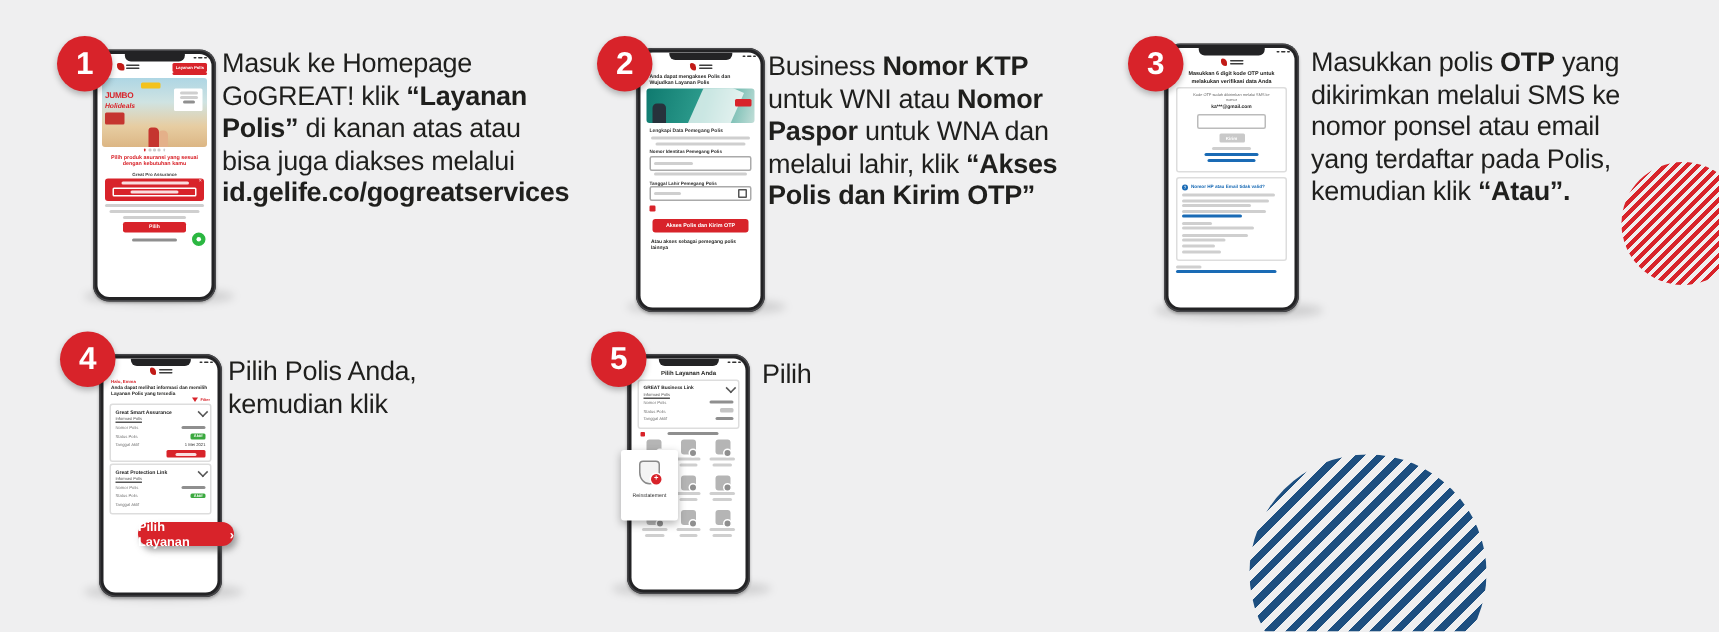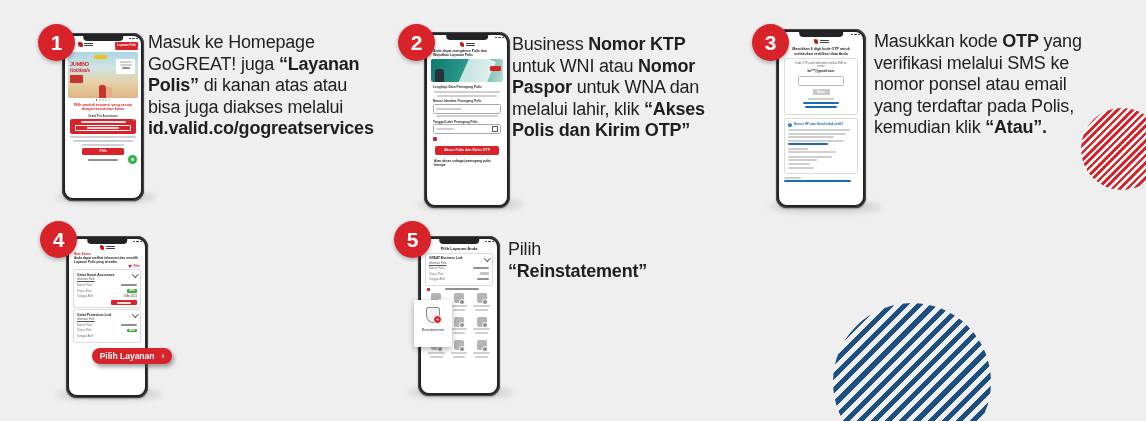--- a/index.html
+++ b/index.html
@@ -187,24 +187,24 @@
         <div class="bar dark" style="width:40%;margin-top:4px;"></div>
         <div style="display:flex;justify-content:space-around;padding:0 6px;">
           <span><span class="bar" style="width:8px;"></span><span class="bar" style="width:8px;"></span></span>
           <span><span class="bar" style="width:8px;"></span><span class="bar" style="width:8px;"></span></span>
           <span><span class="bar" style="width:8px;"></span><span class="bar" style="width:8px;"></span></span>
           <span><span class="bar" style="width:8px;"></span><span class="bar" style="width:8px;"></span></span>
         </div>
       </div>
     </div>
     <div class="step-text" style="left:110px;top:8px;width:264px;"><span>Masuk ke Homepage
-GoGREAT! juga </span><b>“Layanan
+GoGREAT! klik </span><b>“Layanan
 Polis”</b><span> di kanan atas atau
 bisa juga diakses melalui
-</span><b>id.valid.co/gogreatservices</b></div>
+</span><b>id.gelife.co/gogreatservices</b></div>
   </div>
 
   <div class="step" style="left:398px;top:24px;width:360px;height:195px;">
     <div class="ground" style="left:20px;top:175px;width:106px;height:11px;"></div>
     <div class="badge-num">
         <span>2</span>
       </div>
     <div class="phone" style="left:26px;top:8px;width:80px;height:170px;">
       <div class="screen">
         <div class="notch"></div>
@@ -301,22 +301,22 @@
           <div class="bar" style="width:72%;margin:1.2px 0 2.5px;"></div>
           <div class="bar" style="width:66%;margin:1.2px 0;"></div>
           <div class="bar" style="width:44%;margin:1.2px 0 2.5px;"></div>
           <div class="bar" style="width:34%;margin:1.2px 0;"></div>
           <div class="bar" style="width:40%;margin:1.2px 0;"></div>
         </div>
         <div class="bar" style="width:20%;margin:2px 5px 1px;"></div>
         <div class="bar blue" style="width:80%;margin:0 5px;"></div>
       </div>
     </div>
-    <div class="step-text" style="left:122px;top:7px;width:262px;"><span>Masukkan kode </span><b>OTP</b><span> yang
-verifikasi melalui SMS ke
+    <div class="step-text" style="left:122px;top:7px;width:262px;"><span>Masukkan polis </span><b>OTP</b><span> yang
+dikirimkan melalui SMS ke
 nomor ponsel atau email
 yang terdaftar pada Polis,
 kemudian klik </span><b>“Atau”.</b></div>
   </div>
 
   <div class="step" style="left:40px;top:221px;width:350px;height:190px;">
     <div class="ground" style="left:16px;top:168px;width:106px;height:11px;"></div>
     <div class="badge-num">
         <span>4</span>
       </div>
@@ -377,25 +377,27 @@
             <span class="mlabel">Status Polis</span>
               <span class="badge-green">Aktif</span>
           </div>
           <div class="mrow">
             <span class="mlabel">Tanggal Aktif</span>
               <span style="font-size:2.8px;color:#333;"></span>
           </div>
         </div>
       </div>
     </div>
-    <div class="callout" style="left:52px;top:127px;width:80px;height:16px;">
+    <div class="callout" style="left:52px;top:127px;width:64px;height:16px;">
       <span>Pilih Layanan</span>
         <span>›</span>
     </div>
-    <div class="step-text" style="left:112px;top:16px;width:196px;"></div>
+    <div class="step-text" style="left:112px;top:16px;width:196px;"><span>Pilih Polis Anda,
+kemudian klik
+</span></div>
   </div>
 
   <div class="step" style="left:394px;top:221px;width:330px;height:190px;">
     <div class="ground" style="left:14px;top:166px;width:106px;height:11px;"></div>
     <div class="badge-num">
         <span>5</span>
       </div>
     <div class="phone" style="left:24px;top:15px;width:76px;height:154px;">
       <div class="screen">
         <div class="notch"></div>
@@ -477,16 +479,16 @@
         </div>
       </div>
     </div>
     <div class="hl-card" style="left:20px;top:79px;">
       <div class="shield">
           <span class="plus">+</span>
         </div>
       <div class="hl-label">Reinstatement</div>
     </div>
     <div class="step-text" style="left:114px;top:18px;width:220px;"><span>Pilih
-</span><b>“Reinstatement”</b></div>
+</span></div>
   </div>
 
 </div>
 
 </body></html>

